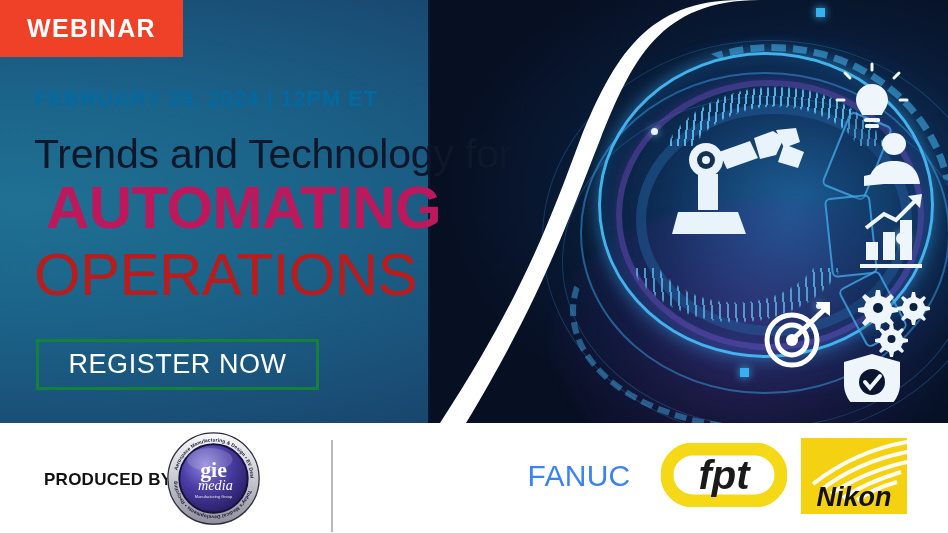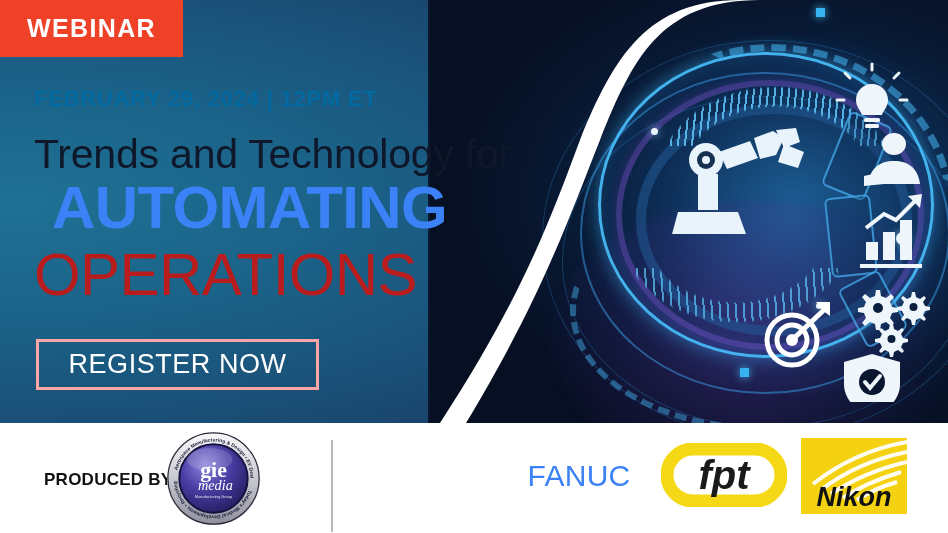--- a/index.html
+++ b/index.html
@@ -94,28 +94,28 @@
   .webinar-badge span{
     color:#ffffff;font-size:25px;font-weight:bold;letter-spacing:.055em;
   }
   .date-line{
     position:absolute;left:34px;top:86px;color:#0369a1;font-size:22px;font-weight:bold;letter-spacing:.035em;
   }
   .head-line-1{
     position:absolute;left:34px;top:131px;color:#0f172a;font-size:41px;font-weight:normal;letter-spacing:-.005em;
   }
   .head-line-2{
-    position:absolute;left:52px;top:178px;color:#3b82f6;font-size:60px;font-weight:bold;letter-spacing:-.01em;line-height:1.0;
+    position:absolute;left:46px;top:178px;color:#be185d;font-size:60px;font-weight:bold;letter-spacing:-.01em;line-height:1.0;
   }
   .head-line-3{
     position:absolute;left:34px;top:245px;color:#b91c1c;font-size:60px;font-weight:normal;letter-spacing:-.01em;line-height:1.0;
   }
   .register-btn{
     position:absolute;left:36px;top:339px;width:283px;height:51px;
-    border:3px solid #fca5a5;display:flex;align-items:center;justify-content:center;
+    border:3px solid #15803d;display:flex;align-items:center;justify-content:center;
     background:transparent;box-sizing:border-box;cursor:pointer;
   }
   .register-btn span{color:#ffffff;font-size:27px;font-weight:normal;letter-spacing:.02em;}
 
   
   .footer{
     position:absolute;left:0;top:423px;width:948px;height:110px;background:#ffffff;
     display:flex;align-items:center;
   }
   .footer-top-edge{position:absolute;left:0;top:423px;width:948px;height:3px;background:#16304f;}

